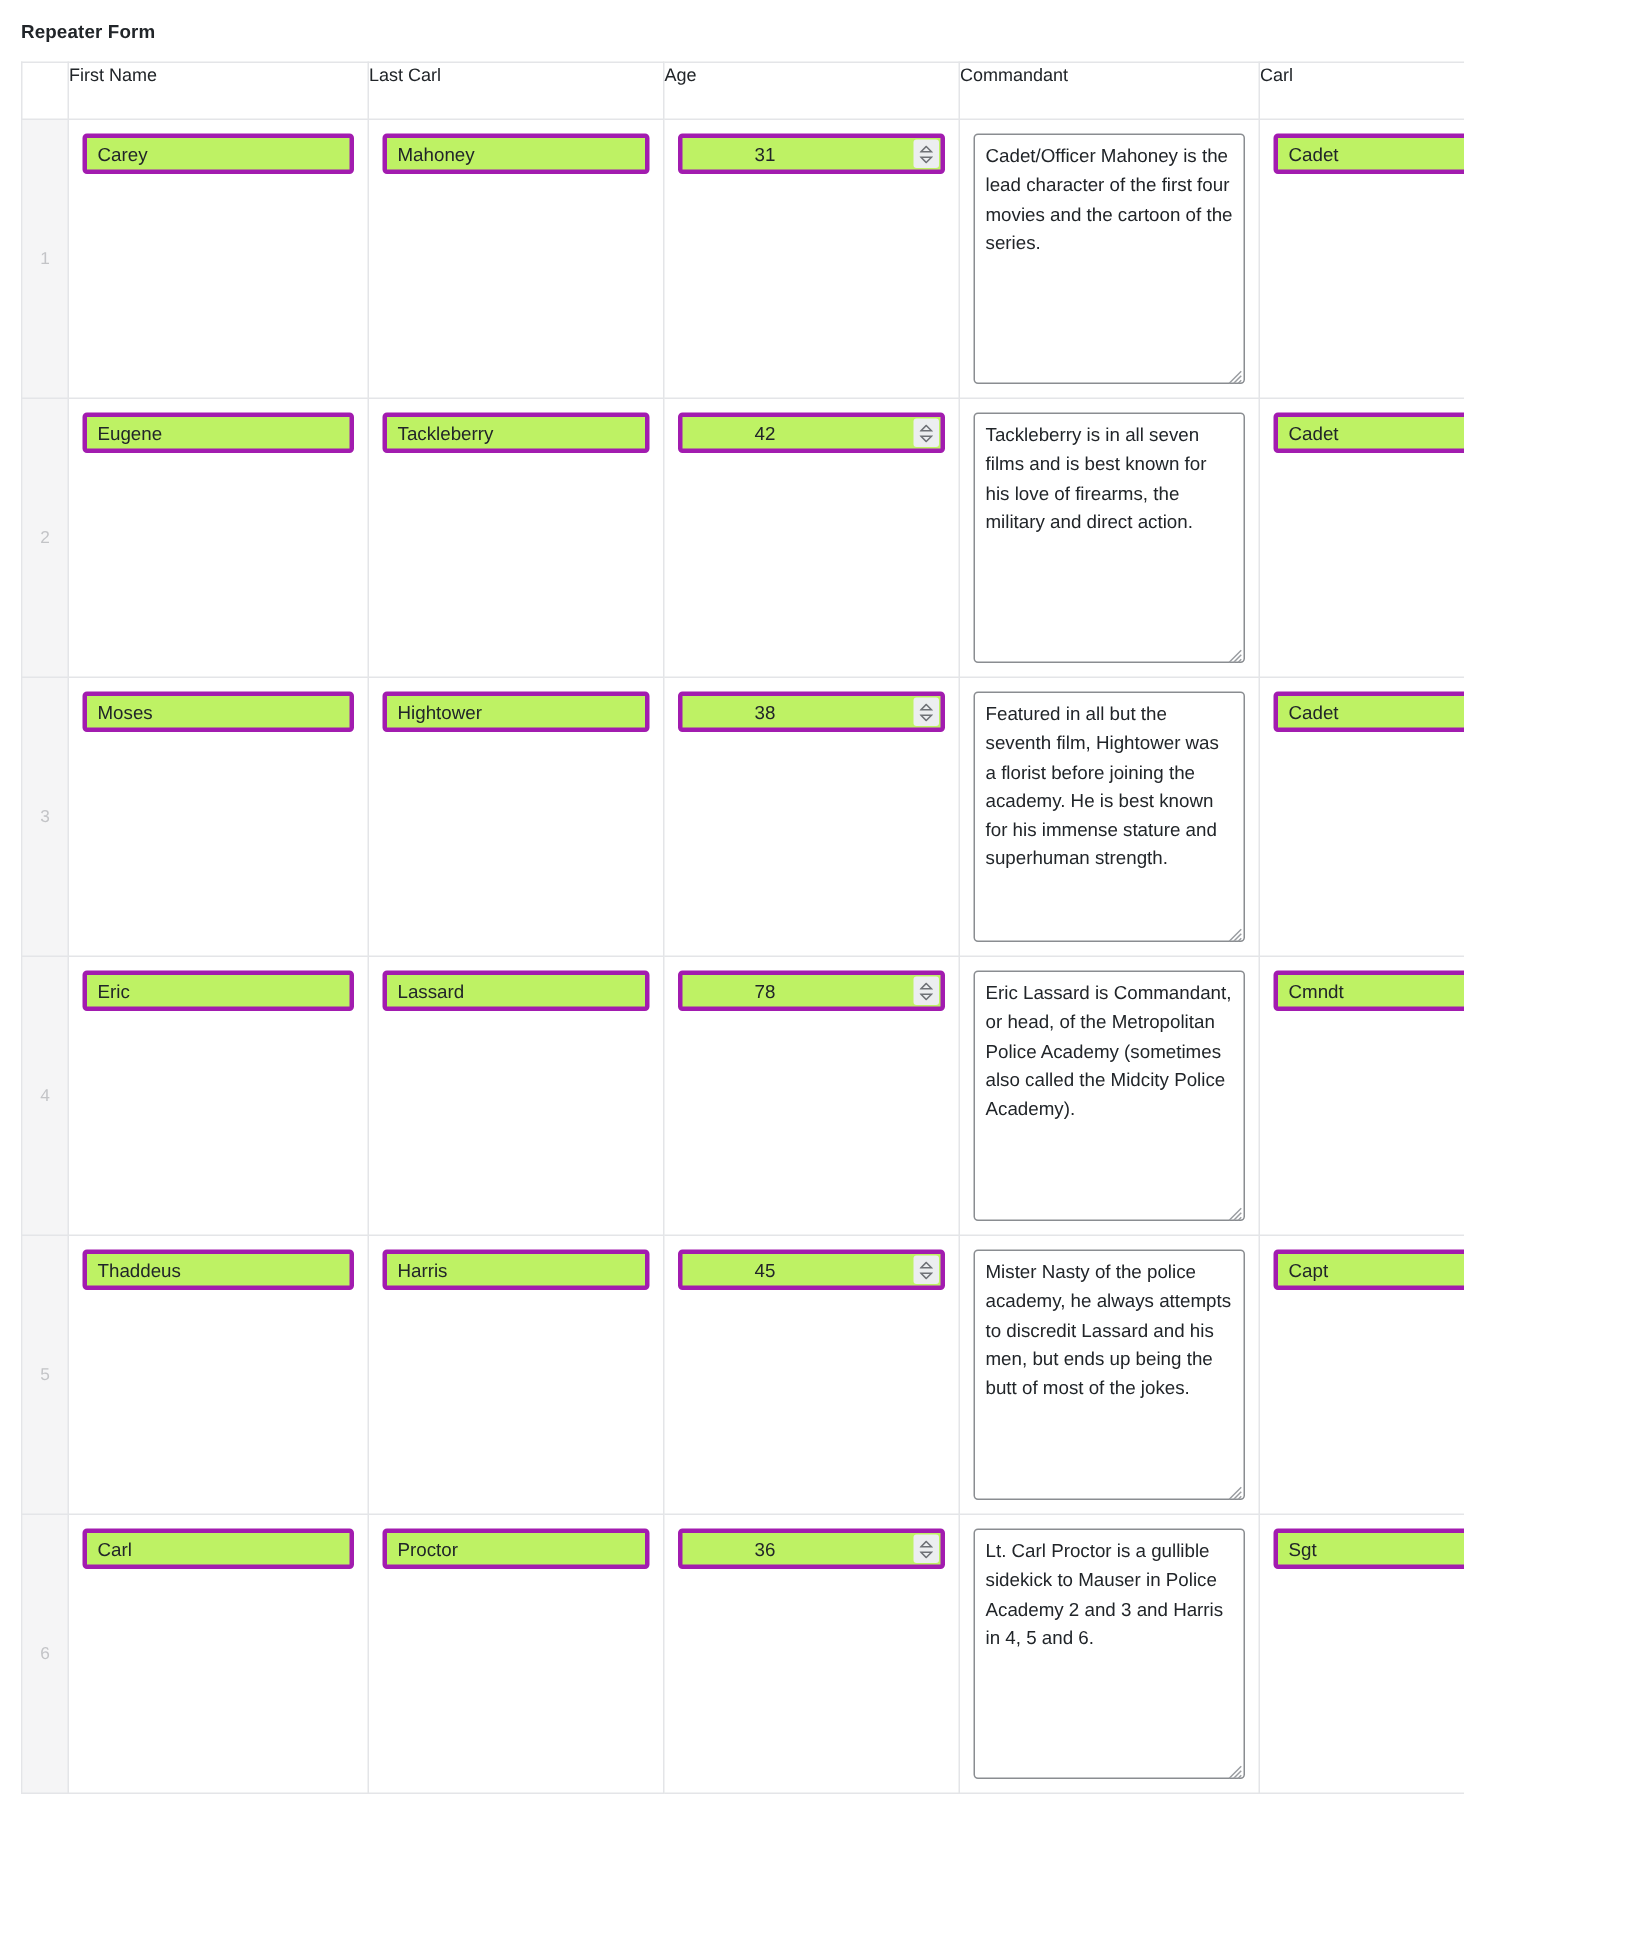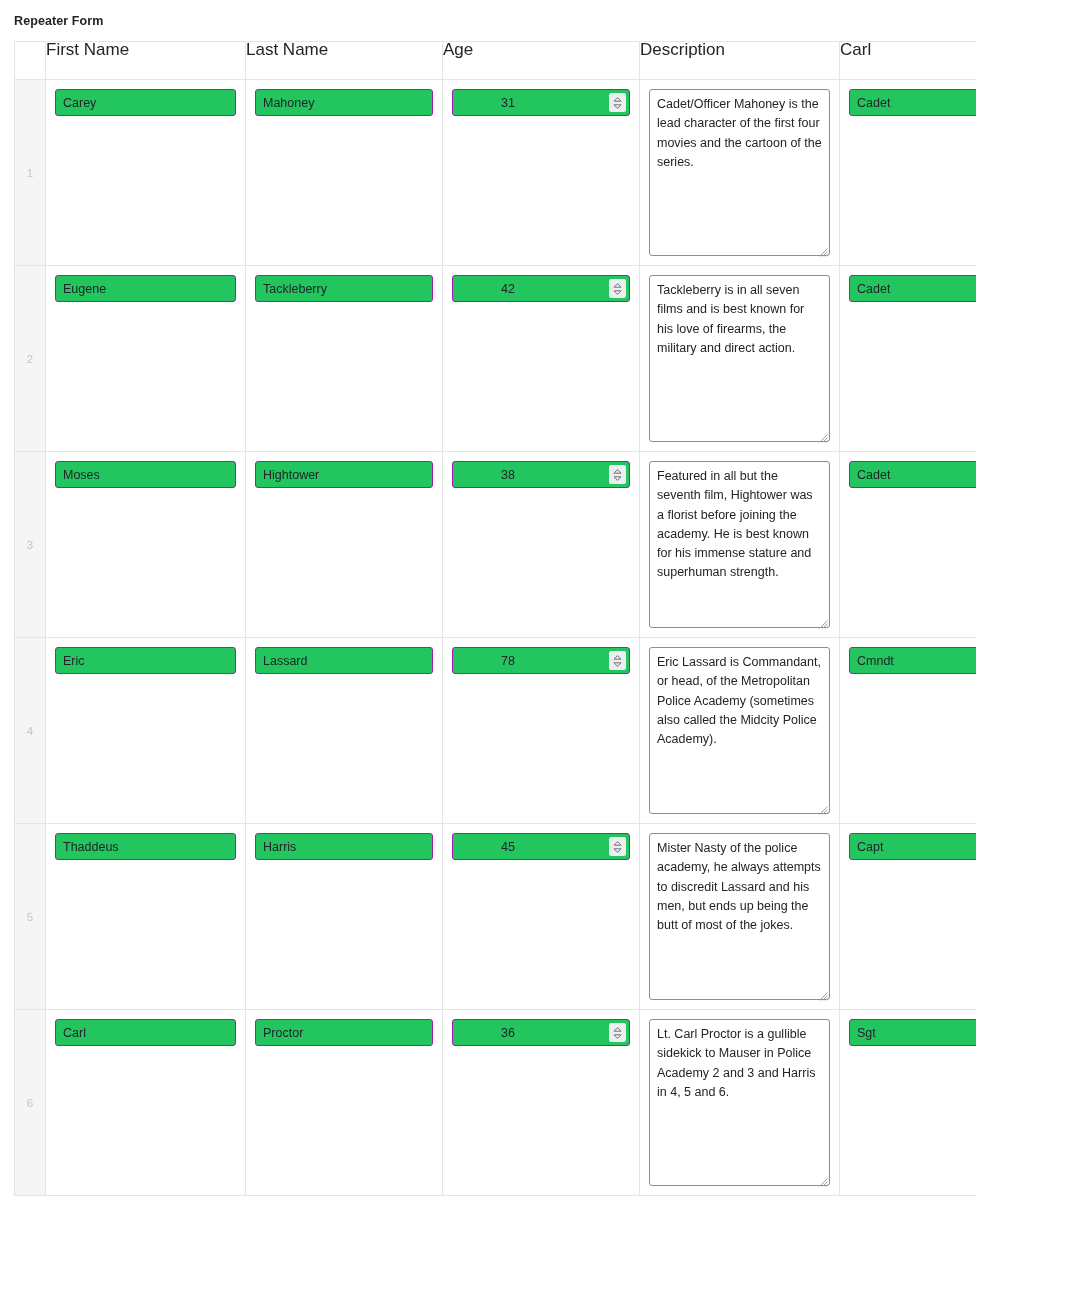--- a/index.html
+++ b/index.html
@@ -56,21 +56,21 @@
   col.c-ln    { width: 197px; }
   col.c-age   { width: 197px; }
   col.c-desc  { width: 200px; }
   col.c-grade { width: 200px; }
   col.c-act   { width: 31px; }
 
   thead th {
     height: 38px;
     background: #ffffff;
     font-weight: normal;
-    font-size: 17px;
+    font-size: 12px;
     color: #212529;
     text-align: left;
     padding: 0 0 0 9px;
     vertical-align: middle;
     line-height: 16px;
   }
   thead th.idx-head,
   thead th.act-head { padding: 0; }
 
   tbody td {
@@ -89,23 +89,23 @@
   }
   tbody td.field-cell {
     padding: 9px 9px 9px 9px;
   }
 
   
   .txt {
     display: block;
     width: 100%;
     height: 27px;
-    border: 1px solid #a21caf;
+    border: 3px solid #a21caf;
     border-radius: 3px;
-    background: #22c55e;
+    background: #bef264;
     font-family: "Liberation Sans", sans-serif;
     font-size: 12.5px;
     color: #212529;
     line-height: 25px;
     padding: 0 7px;
     outline: none;
   }
   .num-wrap {
     position: relative;
     width: 100%;
@@ -194,23 +194,23 @@
           <col class="c-ln">
           <col class="c-age">
         <col class="c-desc">
           <col class="c-grade">
           <col class="c-act">
       </colgroup>
       <thead>
         <tr>
           <th class="idx-head"></th>
           <th>First Name</th>
-          <th>Last Name</th>
+          <th>Last Carl</th>
           <th>Age</th>
-          <th>Description</th>
+          <th>Commandant</th>
           <th>Carl</th>
           <th class="act-head"></th>
         </tr>
       </thead>
       <tbody id="tbody">
           <tr>
             <td class="idx-cell">1</td>
             <td class="field-cell">
               <input class="txt" type="text" value="Carey" style="">
             </td>

